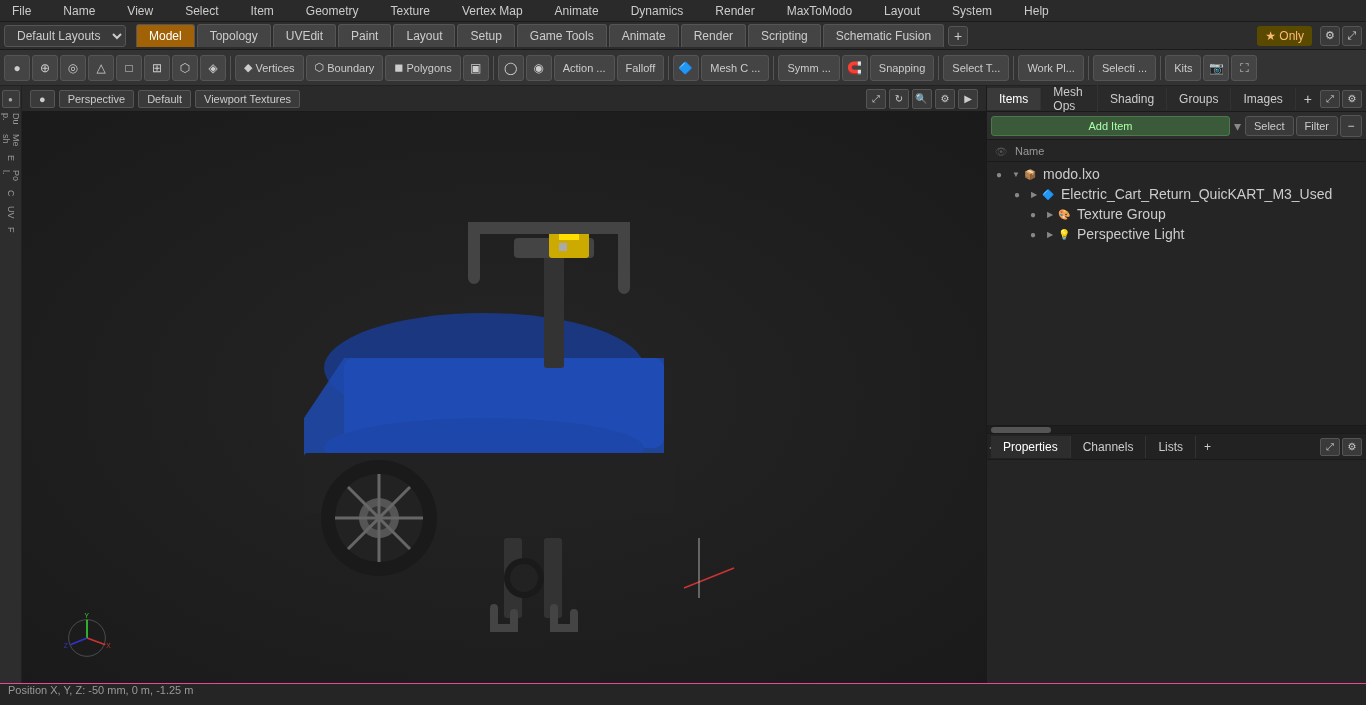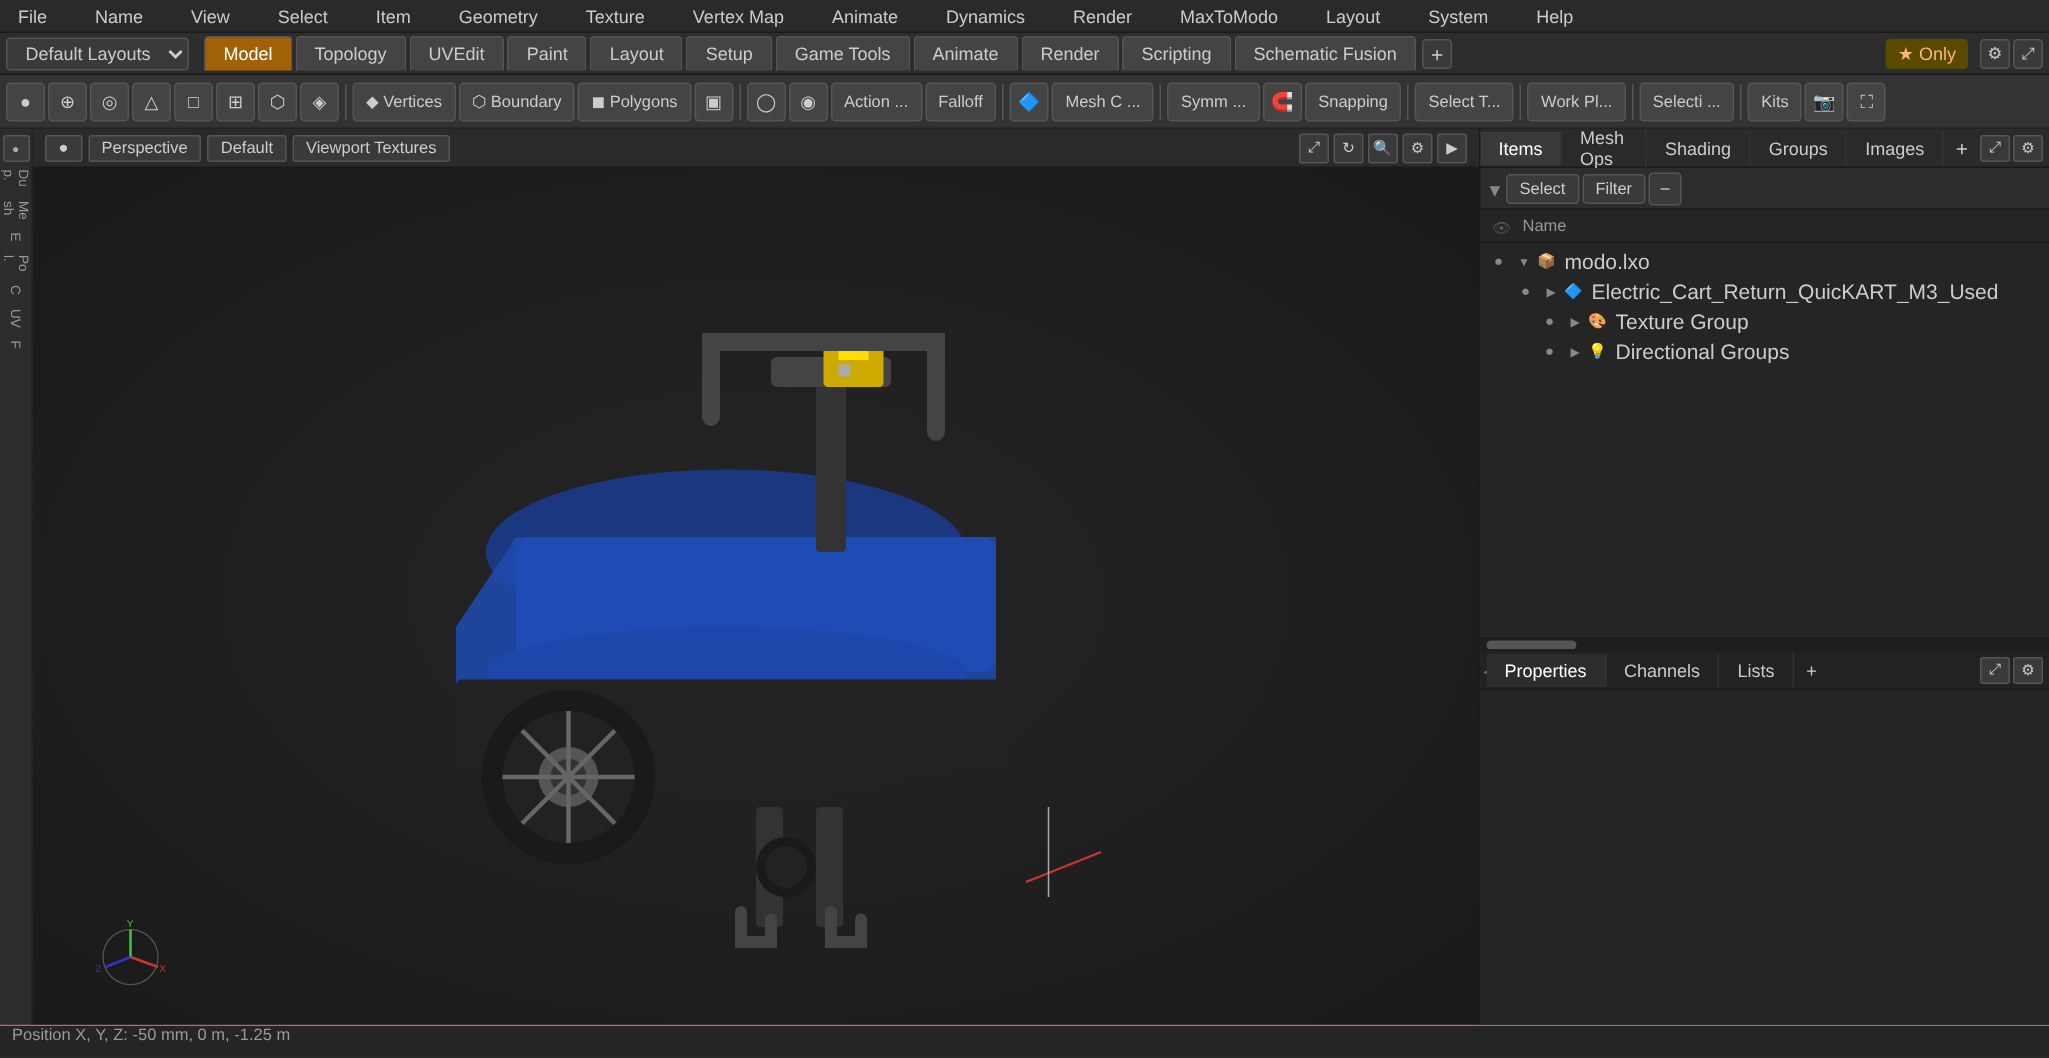--- a/index.html
+++ b/index.html
@@ -717,20 +717,21 @@
       <div class="items-tab">Groups</div>
       <div class="items-tab">Images</div>
       <div class="items-tab-plus">+</div>
       <div class="items-tab-controls">
         <div class="items-ctrl-btn">⤢</div>
         <div class="items-ctrl-btn">⚙</div>
       </div>
     </div>
 
     <div id="items-toolbar">
+      <button class="add-item-btn">Add Item</button>
       <span style="color:#888;font-size:14px;padding:0 2px;">▾</span>
       <div class="select-btn">Select</div>
       <div class="filter-btn">Filter</div>
       <div class="items-minus-btn">−</div>
     </div>
 
     <div id="items-col-header">
       <div class="col-eye">
         <span style="color:#555;font-size:10px;">👁</span>
       </div>
@@ -757,21 +758,21 @@
         <div class="item-eye visible">●</div>
         <div class="item-toggle">▶</div>
         <div class="item-icon" style="color:#cc8844;">🎨</div>
         <div class="item-label">Texture Group</div>
       </div>
 
       <div class="item-row item-indent-2">
         <div class="item-eye visible">●</div>
         <div class="item-toggle">▶</div>
         <div class="item-icon" style="color:#ffdd44;">💡</div>
-        <div class="item-label">Directional Groups</div>
+        <div class="item-label">Perspective Light</div>
       </div>
     </div>
 
     <div id="items-scrollbar">
       <div style="width:60px;height:6px;background:#555;border-radius:3px;margin:1px 4px;"></div>
     </div>
 
     <div id="properties-panel">
       <div id="props-tabs">
         <div style="width:4px;color:#888;cursor:pointer;padding:4px 2px;">◀</div>

